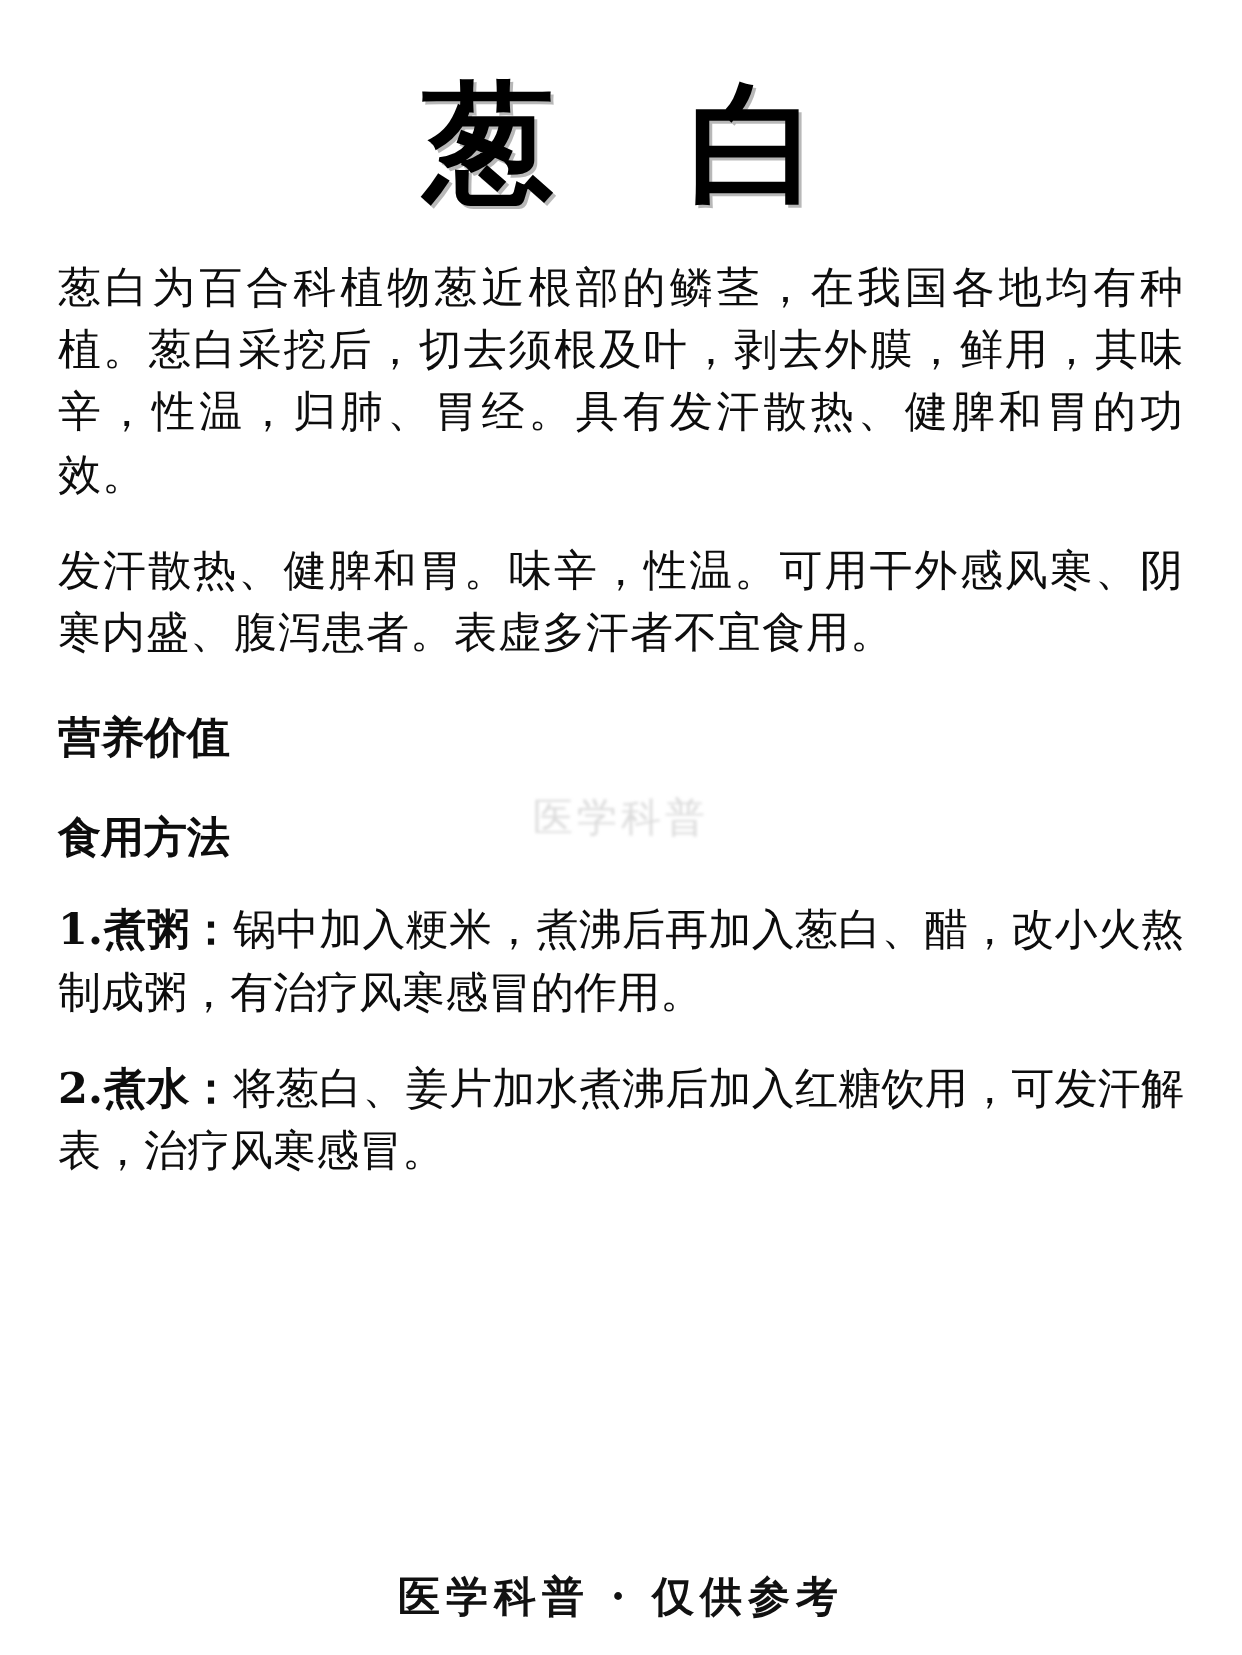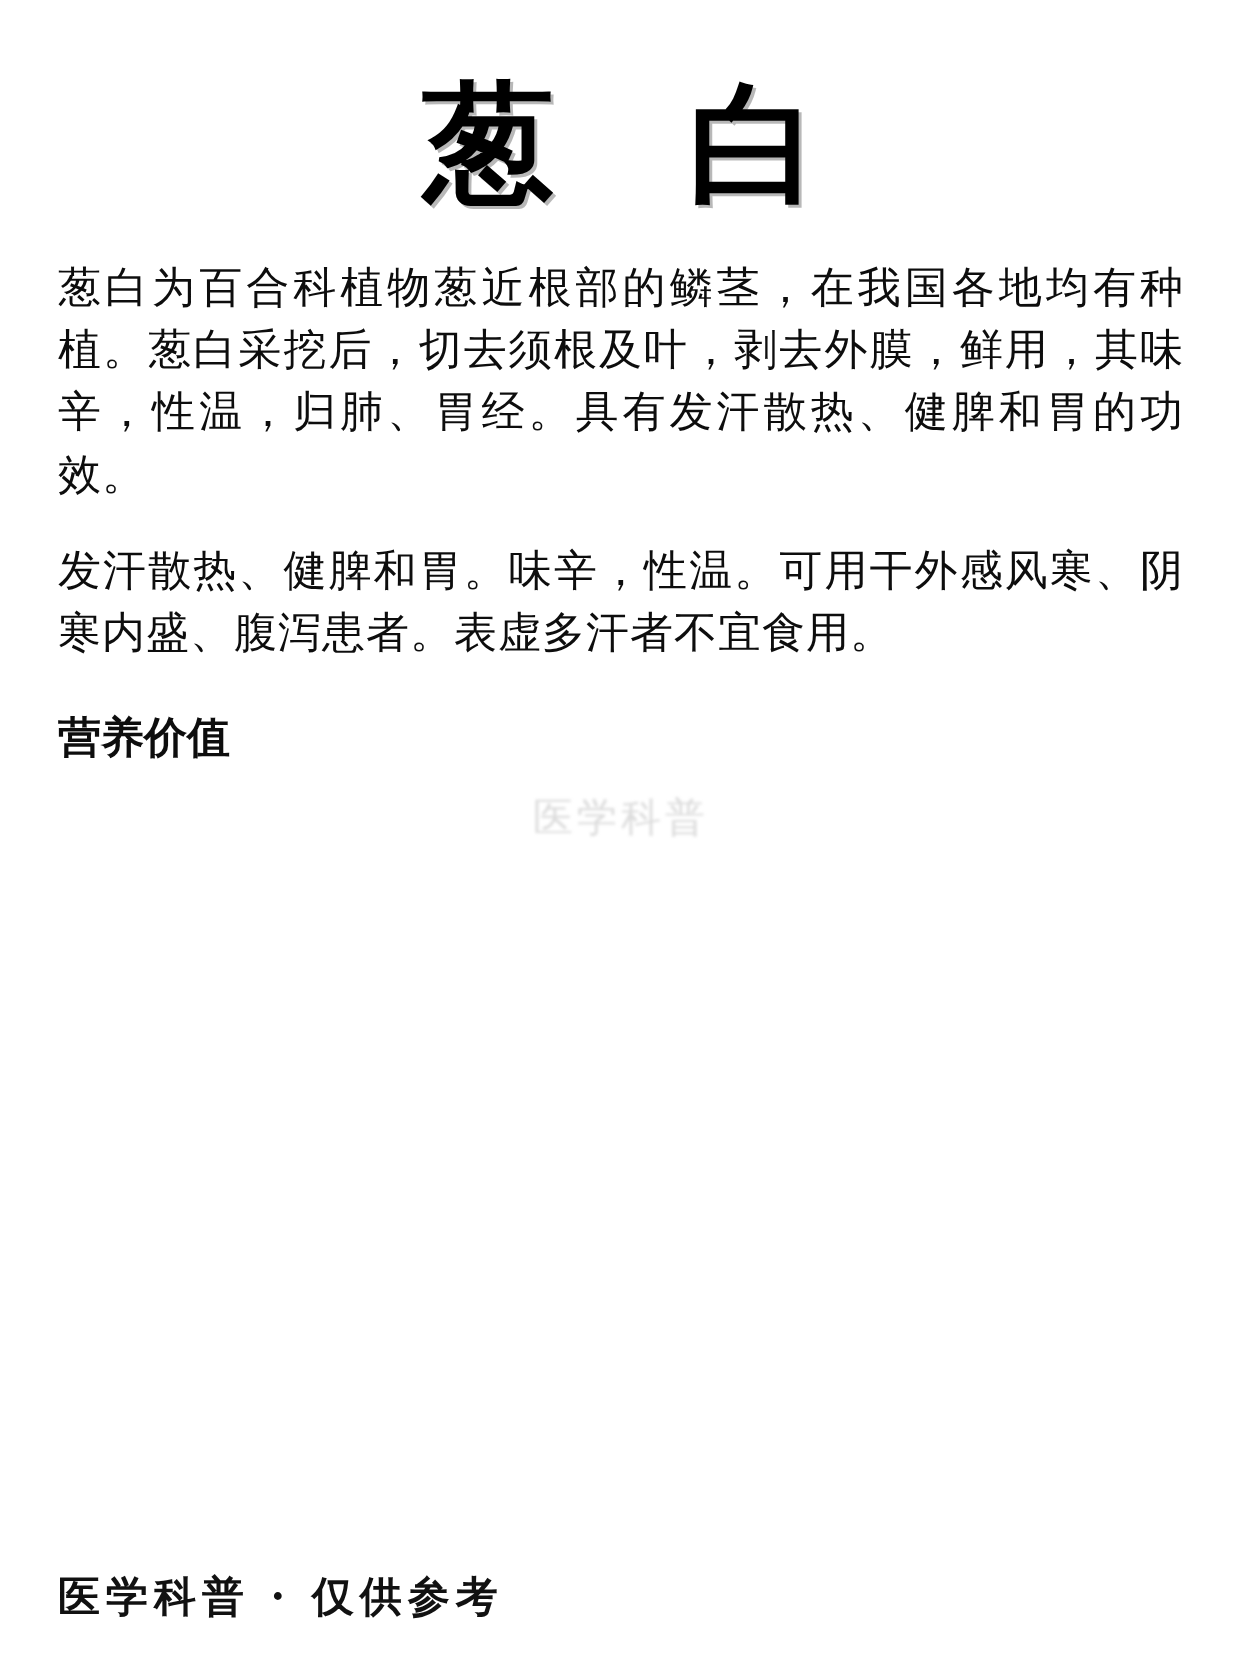--- a/index.html
+++ b/index.html
@@ -62,21 +62,21 @@
     text-align: justify;
     text-justify: inter-character;
   }
   .list-item .num {
     font-weight: 700;
   }
   .spacer {
     flex: 1 1 auto;
   }
   .footer {
-    text-align: left;
+    text-align: center;
     font-family: "DejaVu Serif", "Liberation Serif", serif;
     font-weight: 700;
     font-size: 42px;
     letter-spacing: 6px;
     color: #111;
     padding-bottom: 30px;
   }
   .watermark {
     position: absolute;
     left: 50%;
@@ -98,21 +98,28 @@
 
   <h1 class="title">葱 白</h1>
 
   <p class="body-block">葱白为百合科植物葱近根部的鳞茎，在我国各地均有种植。葱白采挖后，切去须根及叶，剥去外膜，鲜用，其味辛，性温，归肺、胃经。具有发汗散热、健脾和胃的功效。</p>
 
   <p class="body-block">发汗散热、健脾和胃。味辛，性温。可用干外感风寒、阴寒内盛、腹泻患者。表虚多汗者不宜食用。</p>
 
   <h2 class="section-head">营养价值</h2>
 
 
+  <h2 class="section-head">食用方法</h2>
 
+  <p class="list-item">
+    <span class="num">1.煮粥：</span><span>锅中加入粳米，煮沸后再加入葱白、醋，改小火熬制成粥，有治疗风寒感冒的作用。</span>
+  </p>
 
+  <p class="list-item">
+    <span class="num">2.煮水：</span><span>将葱白、姜片加水煮沸后加入红糖饮用，可发汗解表，治疗风寒感冒。</span>
+  </p>
 
   <div class="spacer"></div>
 
   <div class="footer">医学科普 · 仅供参考</div>
 </div>
 
 <div class="watermark">医学科普</div>
 
 </body></html>

